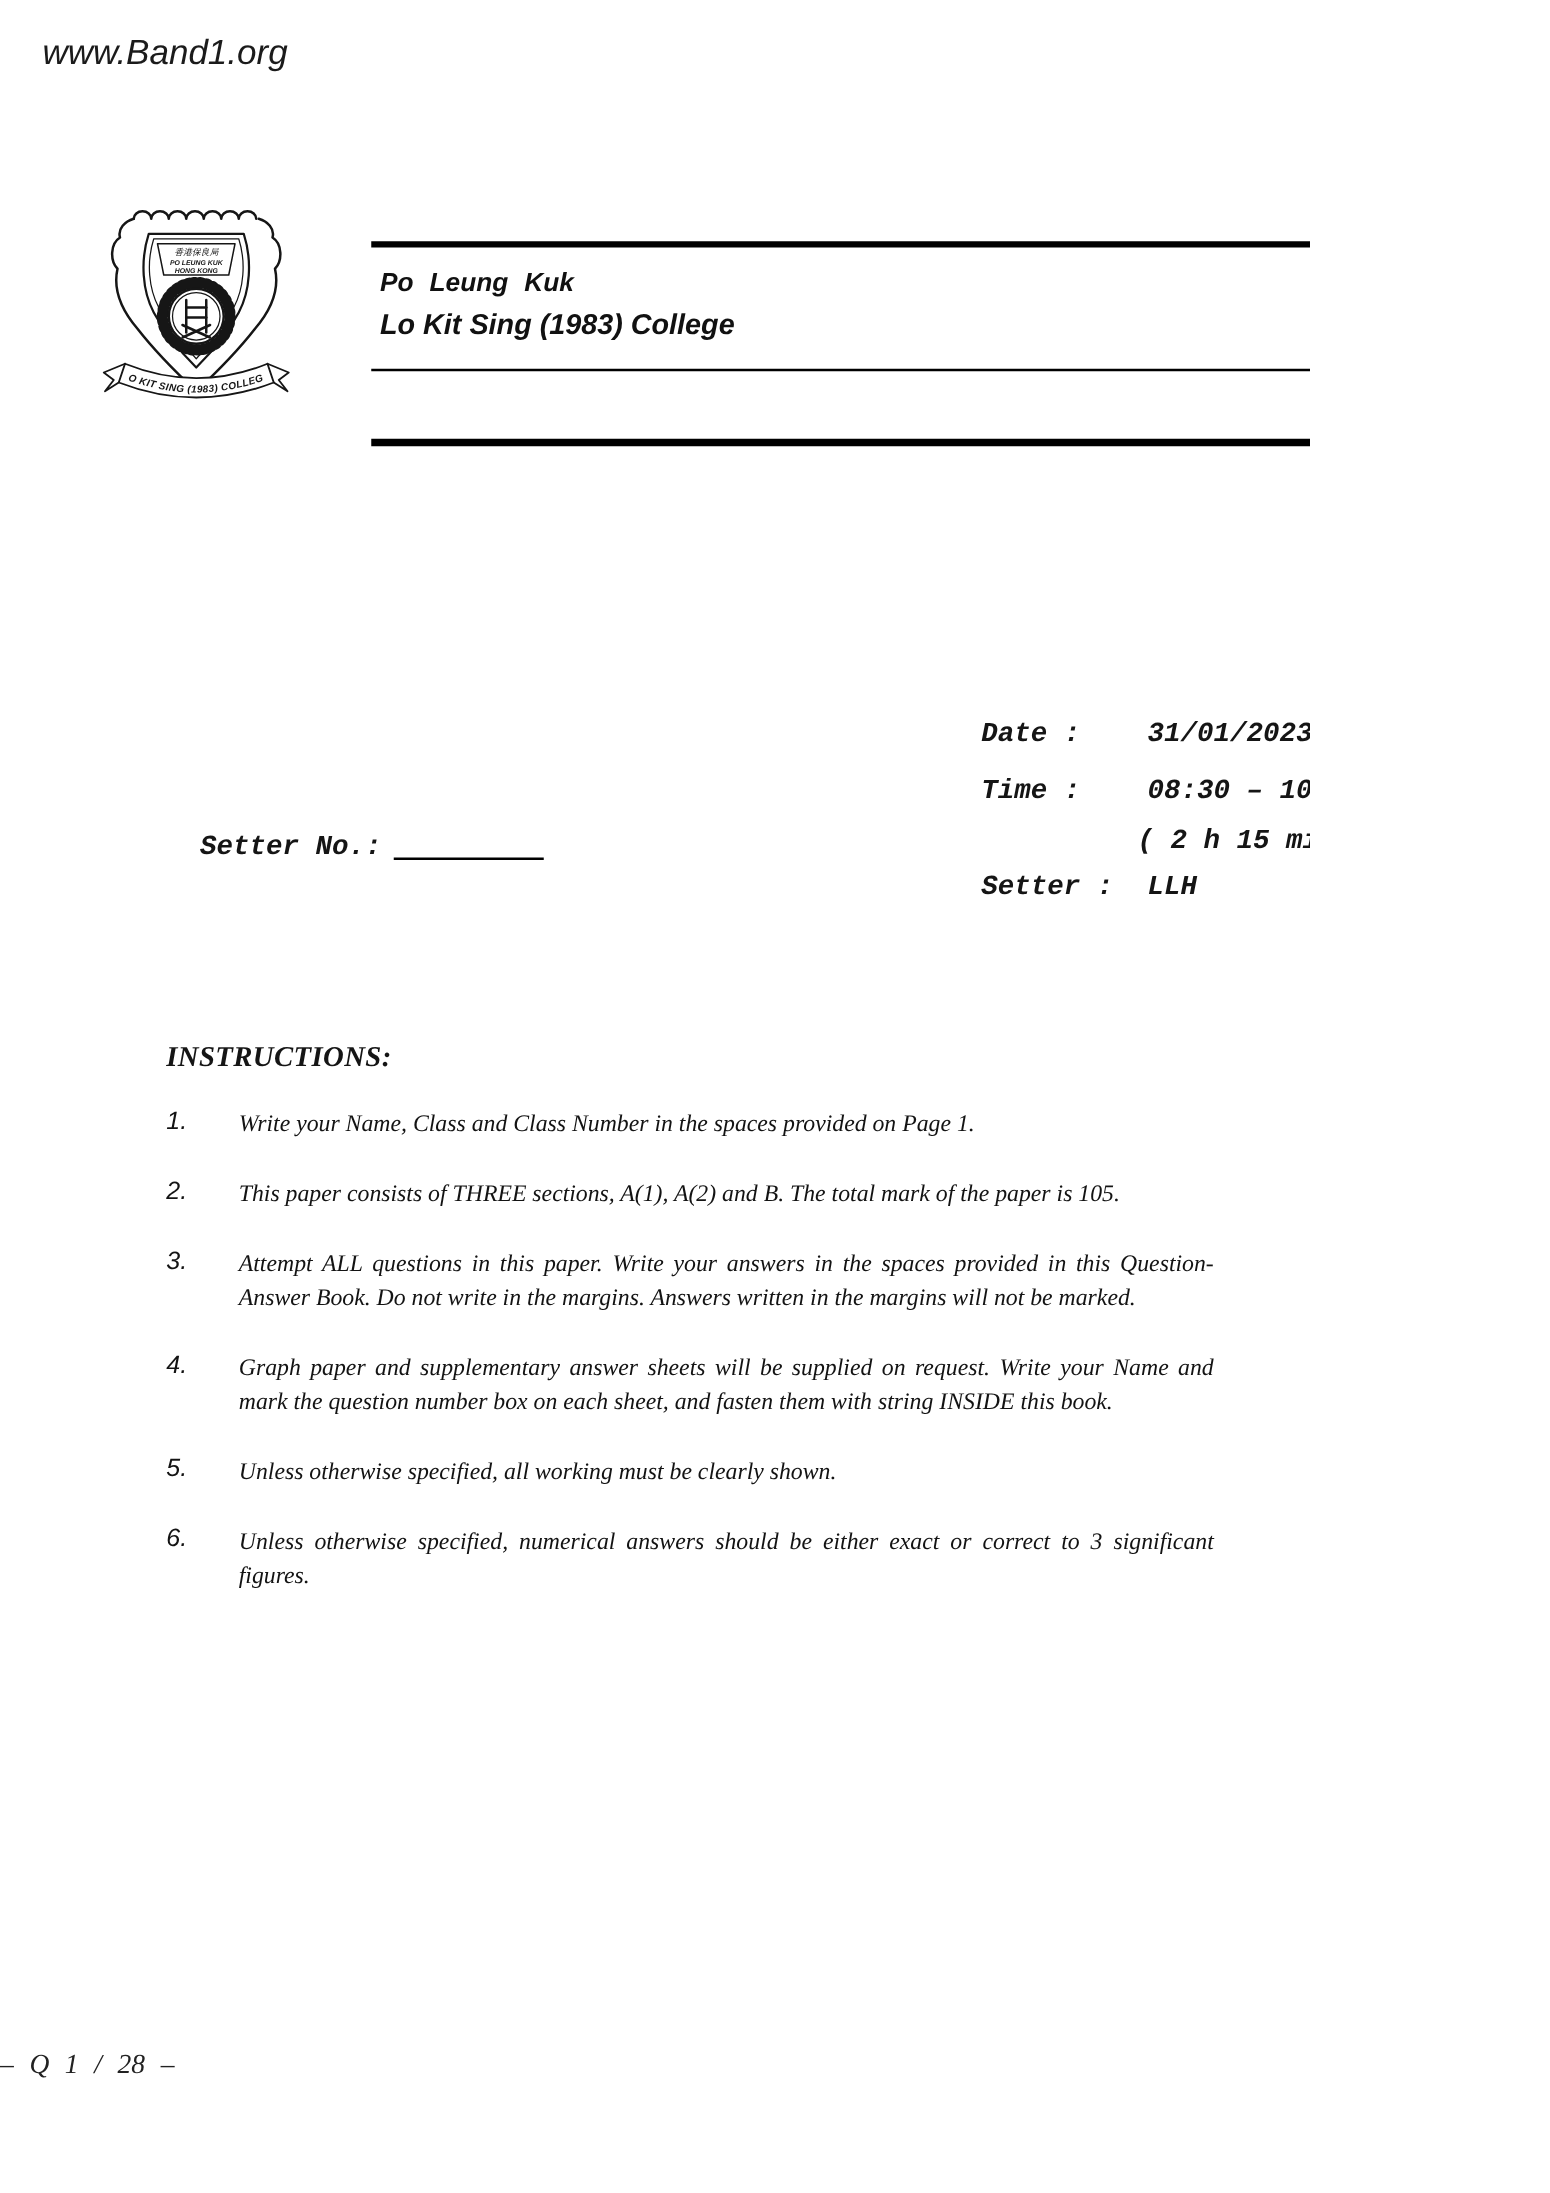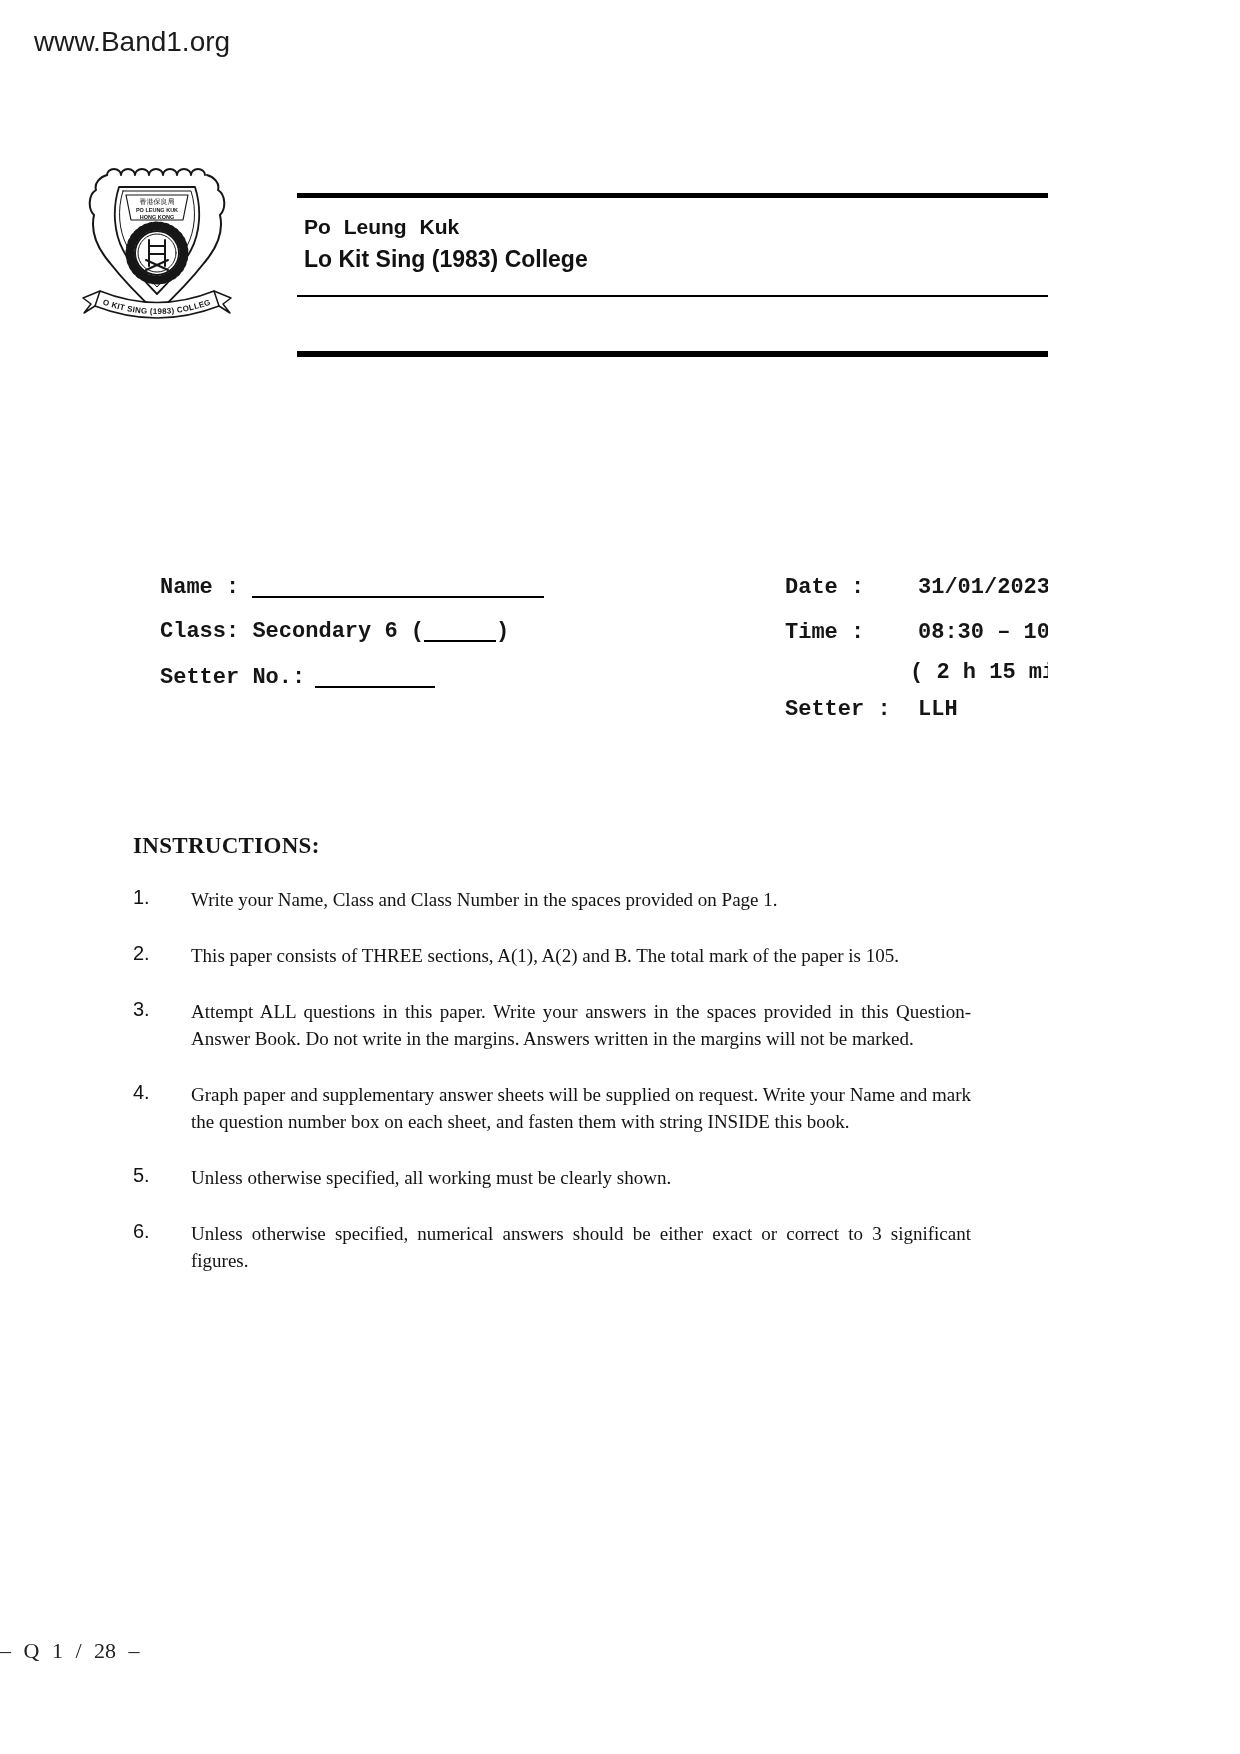--- a/index.html
+++ b/index.html
@@ -1,20 +1,21 @@
 <!DOCTYPE html>
 <html><head>
 <meta charset="utf-8">
 <style>
   * { margin:0; padding:0; box-sizing:border-box; }
   html,body { background:#ffffff; }
   .page {
     position:relative; width:1048px; height:1754px; background:#ffffff;
     color:#151515; overflow:hidden;
     font-family:"Liberation Serif", serif;
+    font-style:italic;
   }
   .abs { position:absolute; }
 
   .watermark {
     left:34px; top:26px;
     font-family:"Liberation Sans", sans-serif;
     font-size:28px; color:#1b1b1b;
   }
 
   
@@ -148,23 +149,21 @@
     </svg>
   </div>
 
   <div class="abs rule rule-thick-top"></div>
   <div class="abs school-en-1">Po Leung Kuk</div>
   <div class="abs school-en-2">Lo Kit Sing (1983) College</div>
   <div class="abs rule rule-thin"></div>
   <div class="abs rule rule-thick-bot"></div>
 
 
-  <div class="abs form-row fr-name"><span>Name :</span><span class="blank blank-name"></span></div>
-
-  <div class="abs form-row fr-class"><span>Class: Secondary 6 (</span><span class="blank blank-class"></span><span>)</span></div>
+
 
   <div class="abs form-row fr-classno"><span>Setter No.:</span><span class="blank blank-classno"></span></div>
 
   <div class="abs form-row fr-date-l">Date :</div>
   <div class="abs form-row fr-date-v">31/01/2023</div>
   <div class="abs form-row fr-time-l">Time :</div>
   <div class="abs form-row fr-time-v">08:30 – 10:45</div>
   <div class="abs form-row fr-dur-v">( 2 h 15 min)</div>
   <div class="abs form-row fr-set-l">Setter :</div>
   <div class="abs form-row fr-set-v">LLH</div>

